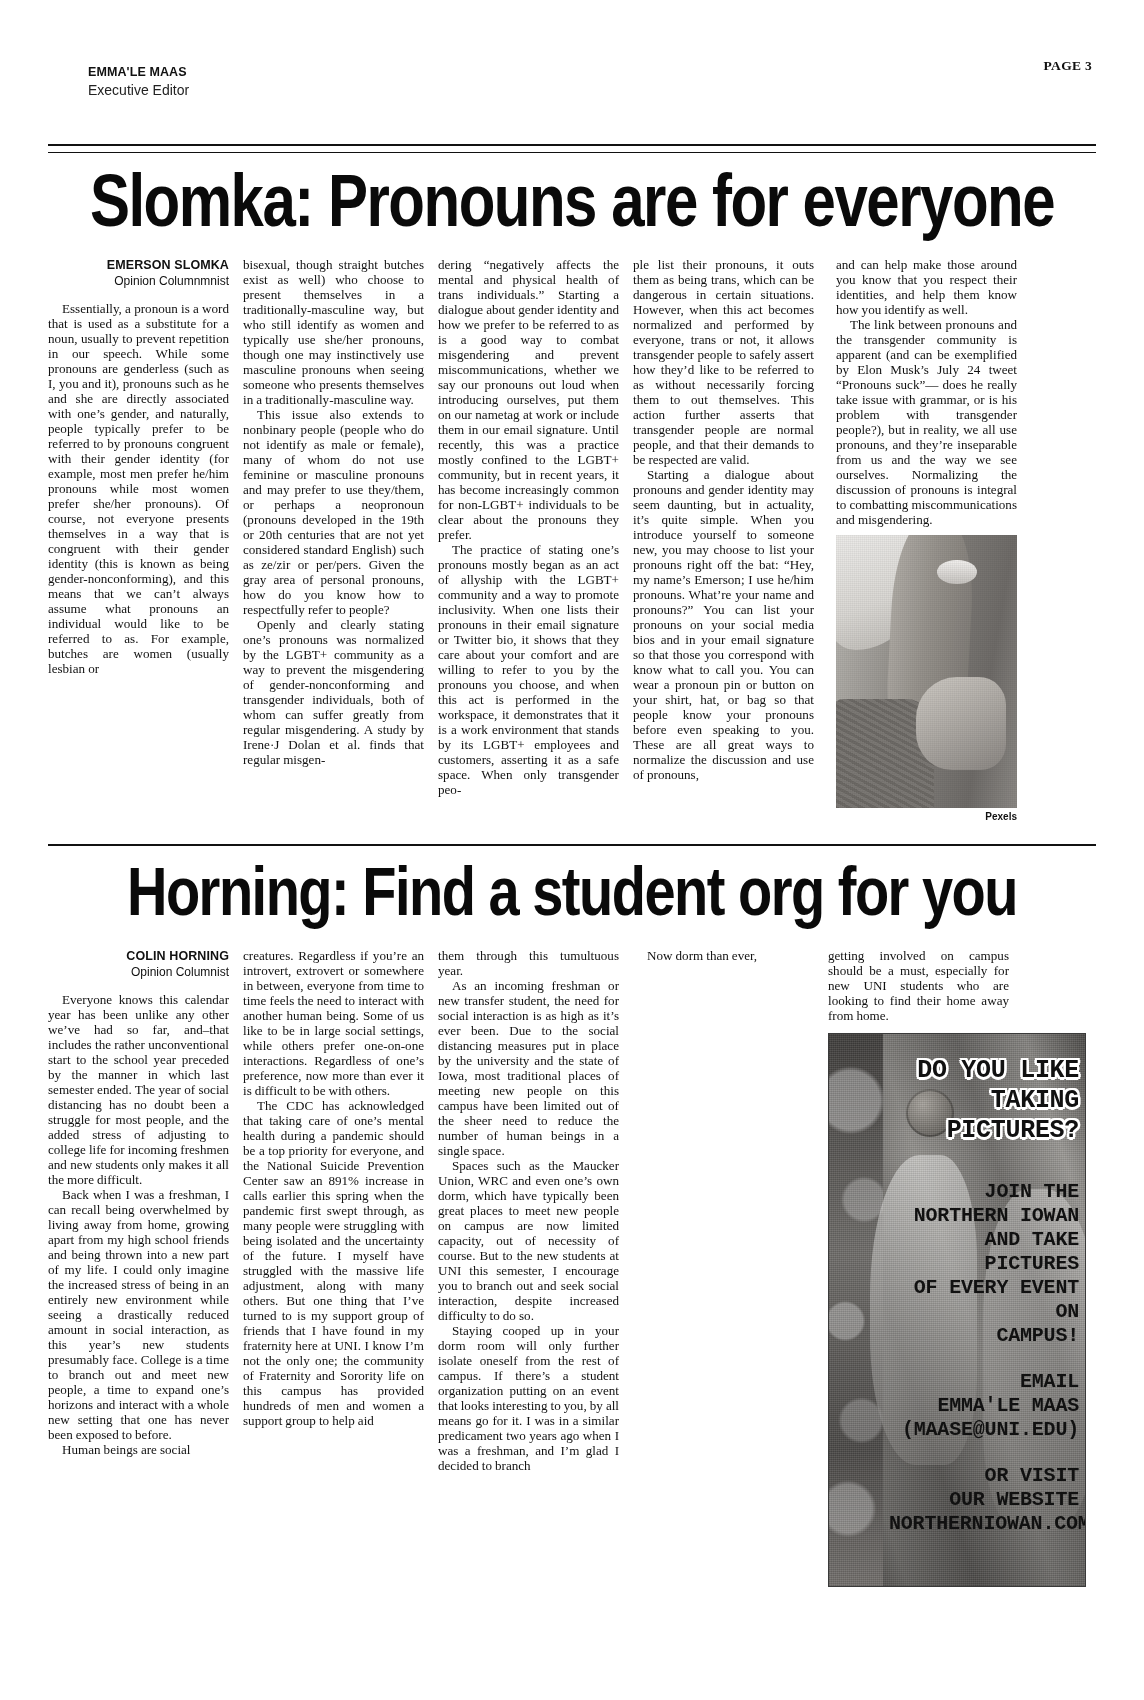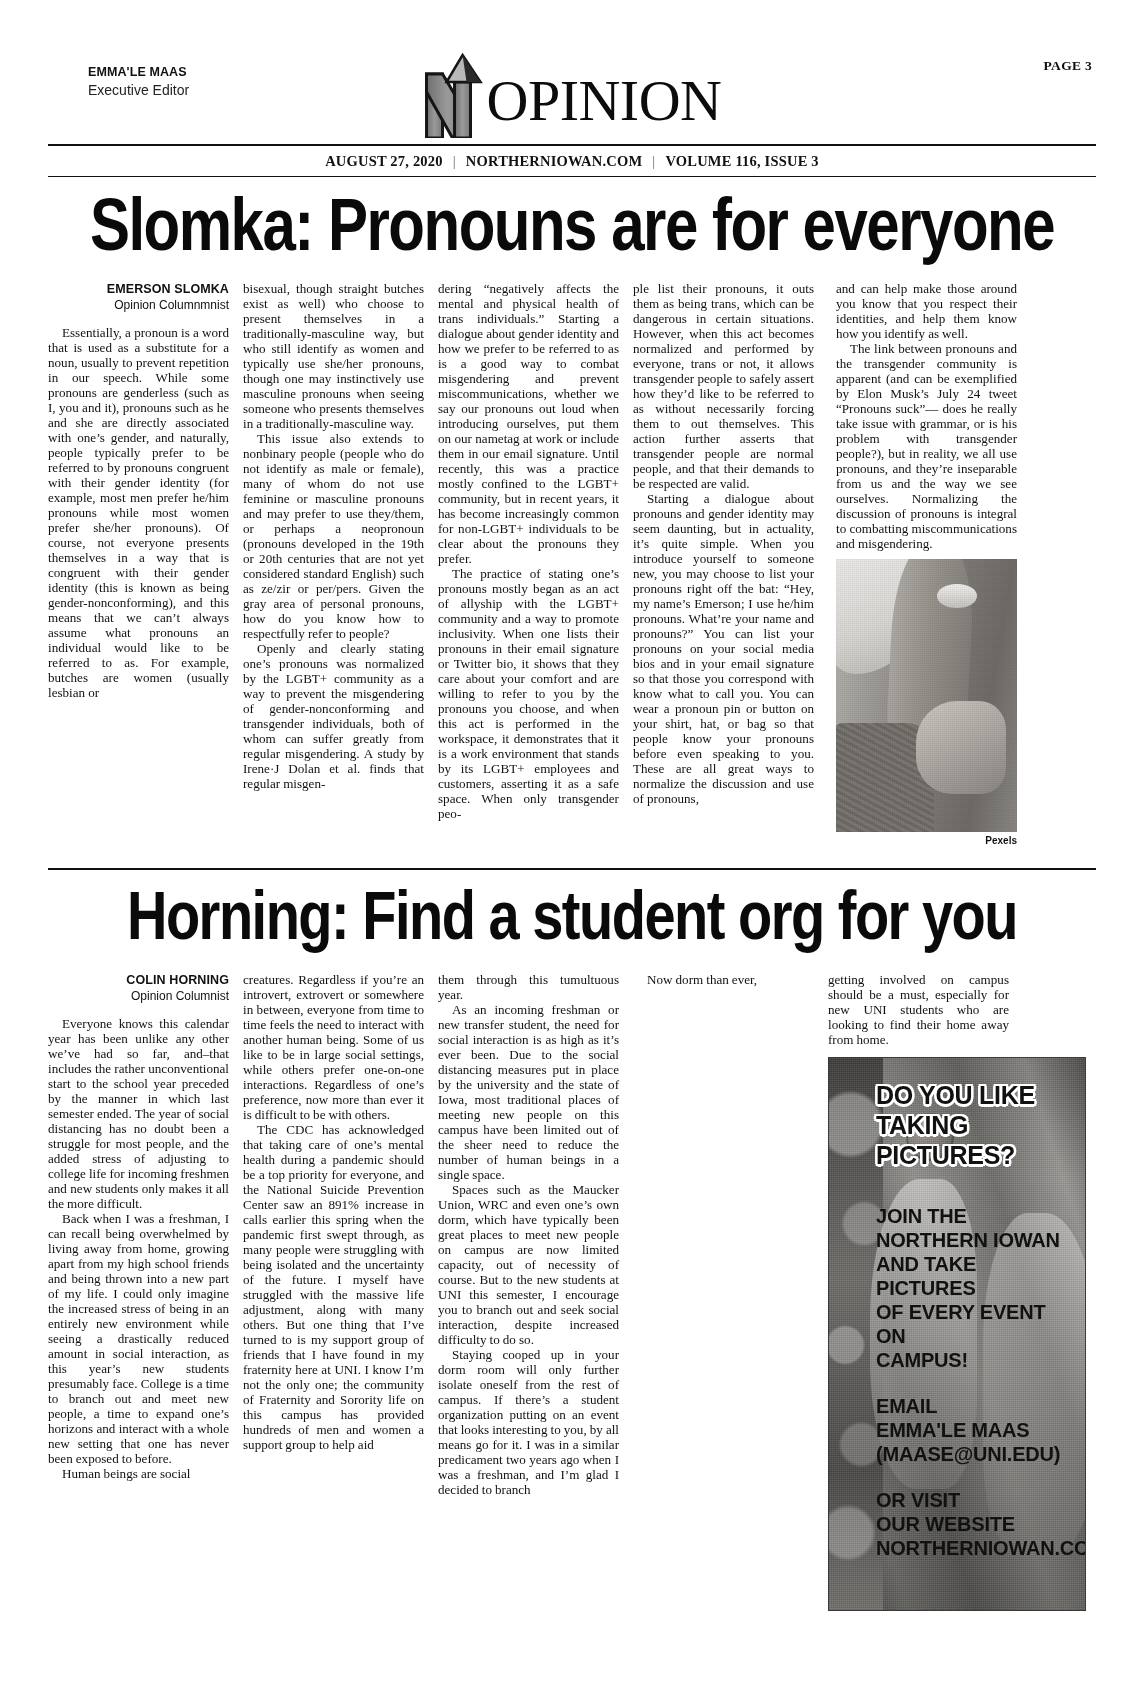--- a/index.html
+++ b/index.html
@@ -283,23 +283,23 @@
   }
   .ad-grain {
     position: absolute; inset: 0;
     background-image:
       repeating-linear-gradient(0deg, rgba(0,0,0,.07) 0 1px, rgba(255,255,255,.07) 1px 2px),
       repeating-linear-gradient(90deg, rgba(0,0,0,.05) 0 1px, rgba(255,255,255,.05) 1px 2px);
     opacity: .85;
   }
   .ad-text {
     position: absolute;
-    left: 47px; right: 6px; top: 22px;
-    text-align: left;
-    font-family: Liberation Sans, sans-serif;
+    left: 60px; right: 6px; top: 22px;
+    text-align: right;
+    font-family: Liberation Mono, monospace;
     font-weight: bold;
     color: #111;
   }
   .ad-q {
     font-size: 25px;
     line-height: 30px;
     color: #111;
     letter-spacing: -.3px;
     text-shadow:
       -2px -2px 0 #fff, 2px -2px 0 #fff, -2px 2px 0 #fff, 2px 2px 0 #fff,
@@ -320,48 +320,24 @@
 
   <div class="masthead">
 
     <div class="editor-block">
       <div class="editor-name">EMMA'LE MAAS</div>
       <div class="editor-role">Executive Editor</div>
     </div>
 
     <div class="page-number">PAGE 3</div>
 
-    <div class="logo-wrap">
-      <div class="logo-n">
-        <svg viewBox="0 0 62 86" width="62" height="86" aria-hidden="true">
-          <defs>
-            <linearGradient id="gn" x1="0" y1="0" x2="1" y2="0">
-              <stop offset="0" stop-color="#6e6e6e"></stop>
-              <stop offset="0.5" stop-color="#9a9a9a"></stop>
-              <stop offset="1" stop-color="#787878"></stop>
-            </linearGradient>
-          </defs>
-
-          <path d="M4 86 L4 22 L20 22 L20 86 Z" fill="url(#gn)" stroke="#151515" stroke-width="3"></path>
-          <path d="M4 22 L20 22 L46 66 L46 86 L30 86 L4 40 Z" fill="url(#gn)" stroke="#151515" stroke-width="3"></path>
-          <path d="M32 30 L48 30 L48 86 L32 86 Z" fill="url(#gn)" stroke="#151515" stroke-width="3"></path>
-
-          <path d="M40 3 L58 30 L24 30 Z" fill="#b9b9b9" stroke="#151515" stroke-width="2.5"></path>
-          <path d="M40 3 L58 30 L44 30 Z" fill="#2a2a2a"></path>
-        </svg>
-      </div>
-      <div class="section-title">OPINION</div>
-    </div>
   </div>
 
   <hr class="rule-thick">
 
-  <div class="infoline">
-    <span>AUGUST 27,  2020</span><span class="sep">|</span><span>NORTHERNIOWAN.COM</span><span class="sep">|</span><span>VOLUME 116, ISSUE 3</span>
-  </div>
 
 
   <hr class="rule-thin">
 
   <div class="headline headline-1">Slomka: Pronouns are for everyone</div>
 
   <div class="article art1">
 
     <div class="col">
       <div class="byline">

